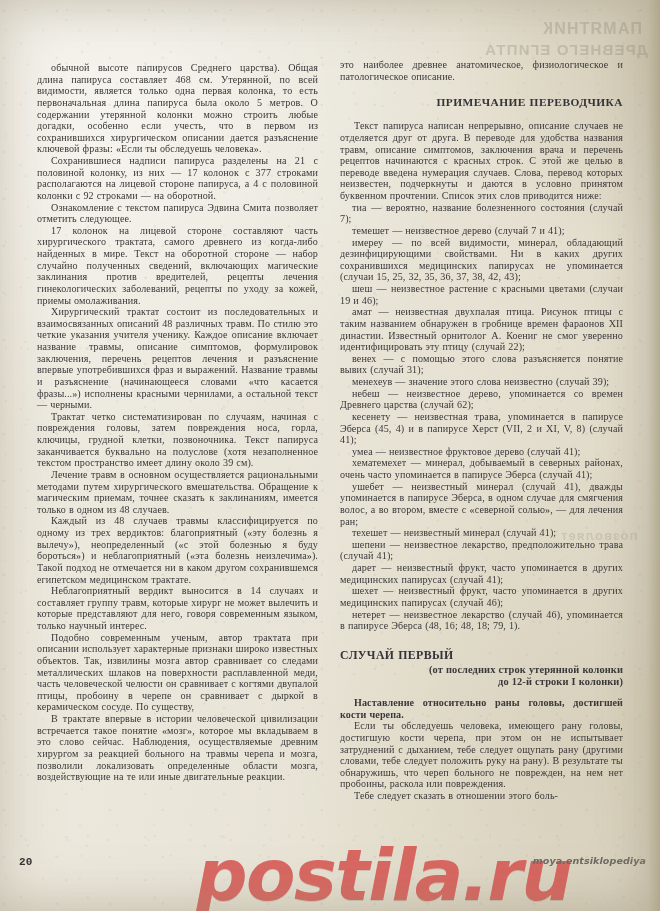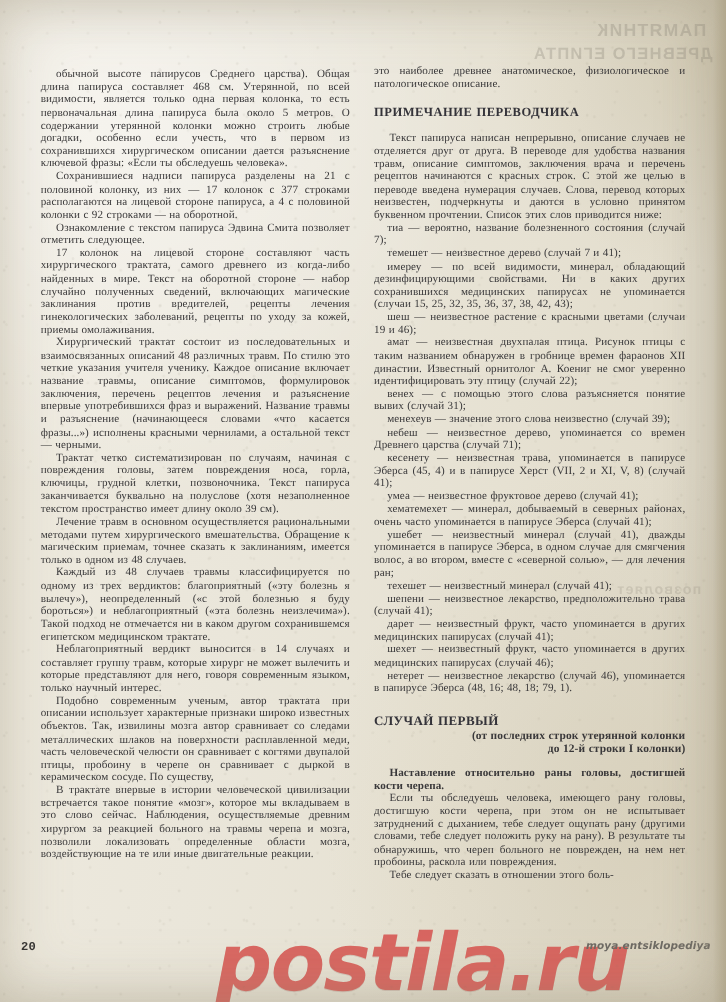--- a/index.html
+++ b/index.html
@@ -59,21 +59,21 @@
   p.noindent{text-indent:0;}
   p.dict{text-indent:12px;}
 
   h2.heading{
     margin:14px 0 11px 0;
     font-size:11.4px;
     line-height:13px;
     font-weight:bold;
     letter-spacing:.45px;
     text-indent:0;
-    text-align:left;
+    text-align:right;
     color:#34333a;
   }
   h2.case-heading{
     margin:17px 0 2px 0;
     font-size:11.8px;
     line-height:13.5px;
     font-weight:bold;
     letter-spacing:.4px;
     text-align:left;
     text-indent:0;
@@ -171,21 +171,21 @@
 
       <p>Текст папируса написан непрерывно, описание случаев не отделяется друг от друга. В переводе для удобства названия травм, описание симптомов, заключения врача и перечень рецептов начинаются с красных строк. С этой же целью в переводе введена нумерация случаев. Слова, перевод которых неизвестен, подчеркнуты и даются в условно принятом буквенном прочтении. Список этих слов приводится ниже:</p>
 
       <p class="dict">тиа — вероятно, название болезненного состояния (случай 7);</p>
       <p class="dict">темешет — неизвестное дерево (случай 7 и 41);</p>
       <p class="dict">имереу — по всей видимости, минерал, обладающий дезинфицирующими свойствами. Ни в каких других сохранившихся медицинских папирусах не упоминается (случаи 15, 25, 32, 35, 36, 37, 38, 42, 43);</p>
       <p class="dict">шеш — неизвестное растение с красными цветами (случаи 19 и 46);</p>
       <p class="dict">амат — неизвестная двухпалая птица. Рисунок птицы с таким названием обнаружен в гробнице времен фараонов XII династии. Известный орнитолог А. Коениг не смог уверенно идентифицировать эту птицу (случай 22);</p>
       <p class="dict">венех — с помощью этого слова разъясняется понятие вывих (случай 31);</p>
       <p class="dict">менехеув — значение этого слова неизвестно (случай 39);</p>
-      <p class="dict">небеш — неизвестное дерево, упоминается со времен Древнего царства (случай 71);</p>
+      <p class="dict">небеш — неизвестное дерево, упоминается со времен Древнего царства (случай 62);</p>
       <p class="dict">кесенету — неизвестная трава, упоминается в папирусе Эберса (45, 4) и в папирусе Херст (VII, 2 и XI, V, 8) (случай 41);</p>
       <p class="dict">умеа — неизвестное фруктовое дерево (случай 41);</p>
       <p class="dict">хематемехет — минерал, добываемый в северных районах, очень часто упоминается в папирусе Эберса (случай 41);</p>
       <p class="dict">ушебет — неизвестный минерал (случай 41), дважды упоминается в папирусе Эберса, в одном случае для смягчения волос, а во втором, вместе с «северной солью», — для лечения ран;</p>
       <p class="dict">техешет — неизвестный минерал (случай 41);</p>
       <p class="dict">шепени — неизвестное лекарство, предположительно трава (случай 41);</p>
       <p class="dict">дарет — неизвестный фрукт, часто упоминается в других медицинских папирусах (случай 41);</p>
       <p class="dict">шехет — неизвестный фрукт, часто упоминается в других медицинских папирусах (случай 46);</p>
       <p class="dict">нетерет — неизвестное лекарство (случай 46), упоминается в папирусе Эберса (48, 16; 48, 18; 79, 1).</p>
 

